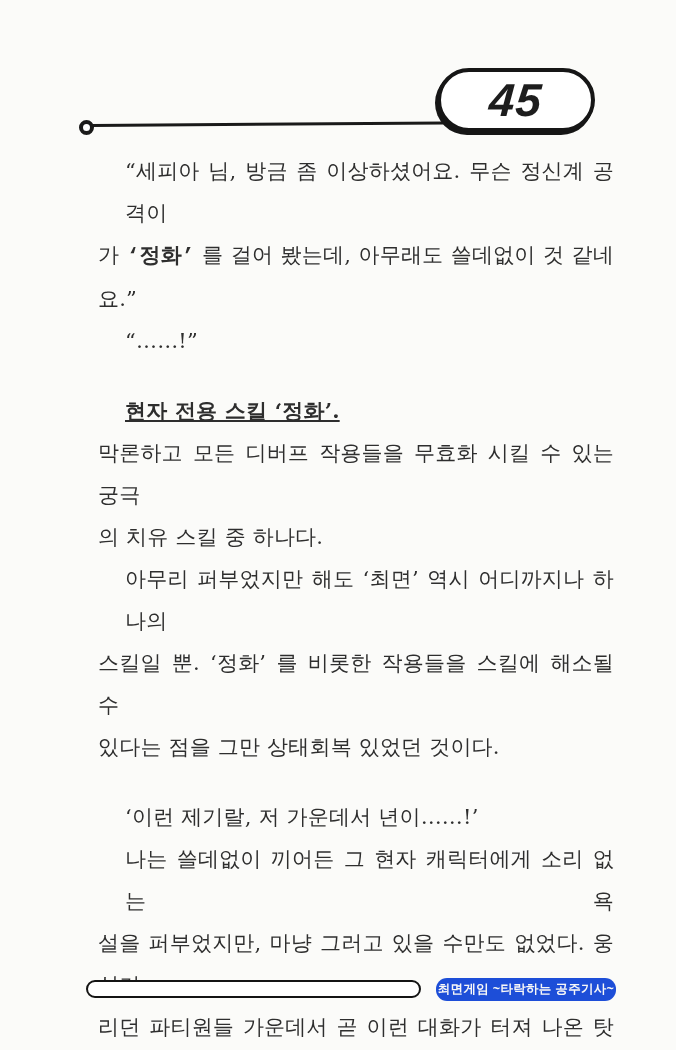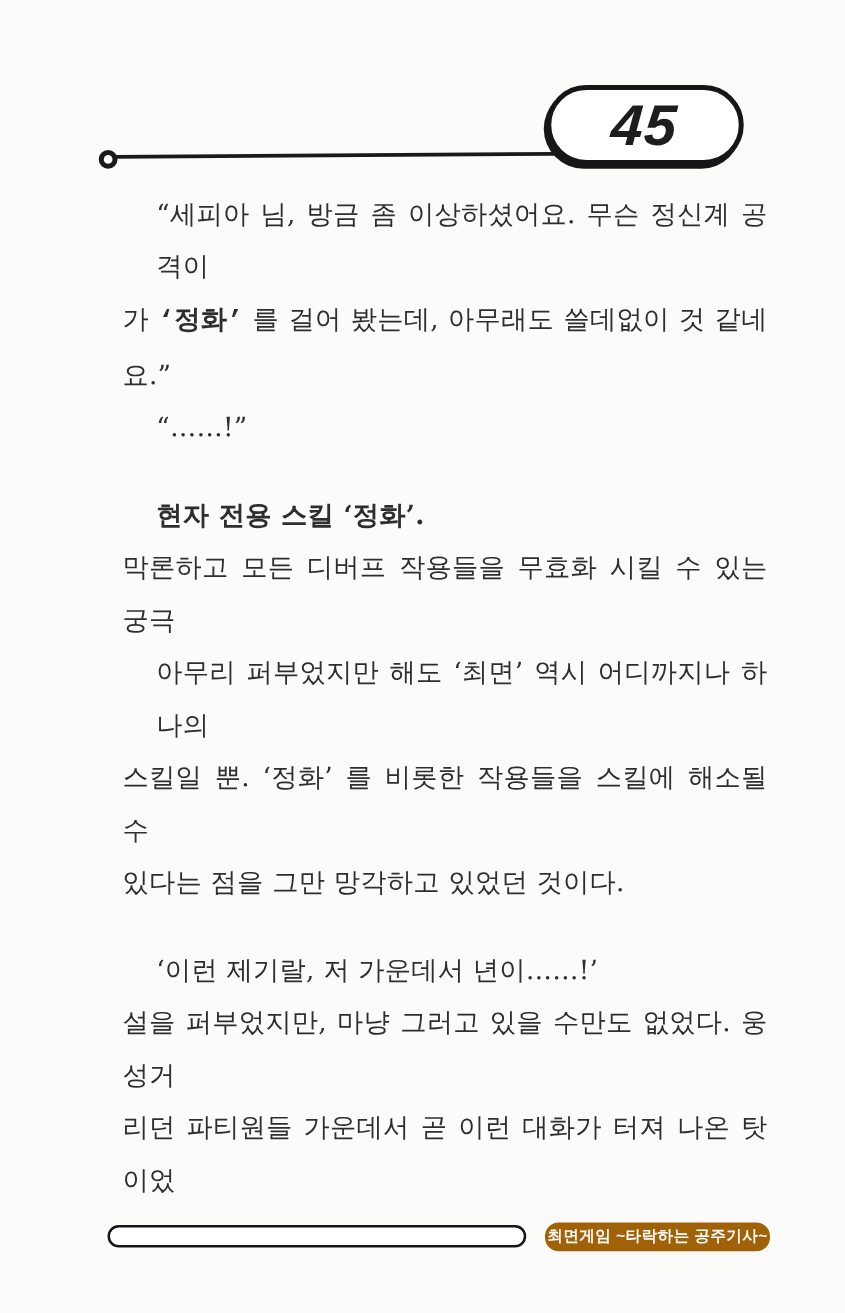--- a/index.html
+++ b/index.html
@@ -70,38 +70,38 @@
     text-align-last: justify;
     -moz-text-align-last: justify;
     white-space: normal;
     margin-left: 18px;
   }
   .line.last {
     text-align-last: left;
     -moz-text-align-last: left;
   }
   .line.indent { padding-left: 27px; }
-  .para.heading .line { font-weight: bold; }
+  .para.heading .line { font-weight: bold; text-decoration: underline; }
   .bold { font-weight: bold; font-family: Liberation Mono, monospace; }
   .gap { height: 28px; }
 
   
   .footer-pill {
     position: absolute;
     left: 86px; top: 980px;
     width: 331px; height: 14px;
     background: #ffffff;
     border: 2.5px solid #141414;
     border-radius: 10px;
   }
   .title-badge {
     position: absolute;
     left: 436px; top: 978px;
     width: 180px; height: 23px;
-    background: #a16207;
+    background: #1d4ed8;
     border-radius: 11px;
     display: flex;
     align-items: center;
     justify-content: center;
   }
   .title-badge span {
     font-family: "Liberation Sans", sans-serif;
     font-weight: bold;
     font-size: 12.5px;
     letter-spacing: 0.3px;
@@ -130,31 +130,33 @@
       </div>
       <div class="para">
         <div class="line indent last"><span>“……!”</span></div>
       </div>
       <div class="gap"></div>
       <div class="para heading">
         <div class="line indent last"><span>현자 전용 스킬 ‘정화’.</span></div>
       </div>
       <div class="para">
         <div class="line"><span>막론하고 모든 디버프 작용들을 무효화 시킬 수 있는 궁극</span></div>
+        <div class="line last"><span>의 치유 스킬 중 하나다.</span></div>
       </div>
       <div class="para">
         <div class="line indent"><span>아무리 퍼부었지만 해도 ‘최면’ 역시 어디까지나 하나의</span></div>
         <div class="line"><span>스킬일 뿐. ‘정화’ 를 비롯한 작용들을 스킬에 해소될 수</span></div>
-        <div class="line last"><span>있다는 점을 그만 망각하고 있었던 것이다.</span></div>
+        <div class="line last"><span>있다는 점을 그만 상태회복 있었던 것이다.</span></div>
       </div>
       <div class="gap"></div>
       <div class="para">
         <div class="line indent last"><span>‘이런 제기랄, 저 가운데서 년이……!’</span></div>
       </div>
       <div class="para">
+        <div class="line indent"><span>나는 쓸데없이 끼어든 그 현자 캐릭터에게 소리 없는 욕</span></div>
         <div class="line"><span>설을 퍼부었지만, 마냥 그러고 있을 수만도 없었다. 웅성거</span></div>
         <div class="line"><span>리던 파티원들 가운데서 곧 이런 대화가 터져 나온 탓이었</span></div>
       </div>
     </div>
 
   <div>
     <div class="footer-pill"></div>
     <div class="title-badge">
       <span>최면게임 ~타락하는 공주기사~</span>
     </div>

